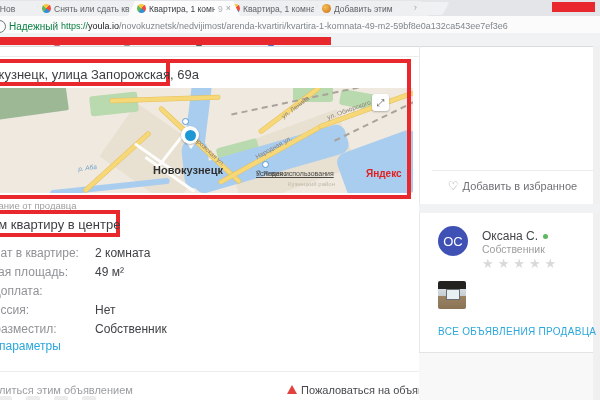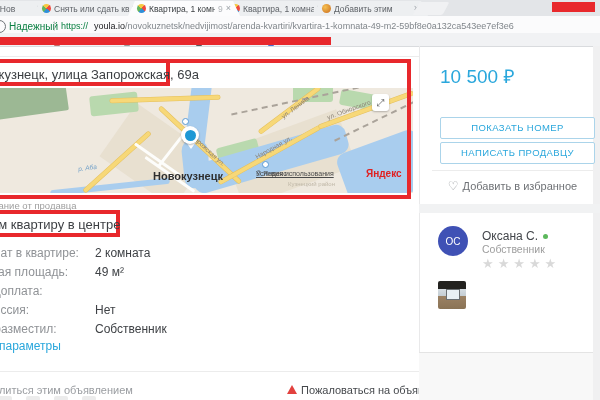--- a/index.html
+++ b/index.html
@@ -16,21 +16,21 @@
   .tab-close{font-size:9px;color:#9aa0a6;line-height:1;}
   .favicon{width:9px;height:9px;border-radius:50%;flex:none;}
   .favicon.youla{background:conic-gradient(from 40deg,#ef4b3f 0 25%,#2f8fd8 0 50%,#65b55e 0 75%,#f5c842 0 100%);}
   .favicon.lj{background:radial-gradient(circle at 35% 35%,#f6c151,#c96a1e);}
   .newtab{left:416px;top:2px;width:30px;height:13px;background:#f0f1f3;transform:skewX(-28deg);border-radius:2px;}
   .toolbar{left:0;top:16px;width:600px;height:17px;background:#fbfbfc;border-bottom:1px solid #d6d8da;}
   .reload-frag{left:-7px;top:20px;width:11px;height:11px;border:1.5px solid #6f7479;border-radius:50%;}
   .secure{left:9px;top:21px;font-size:10px;color:#0b8043;}
   .omni-sep{left:53px;top:20px;font-size:10px;color:#d0d0d0;}
   .urltext{left:61px;top:21px;font-size:9px;white-space:nowrap;}
-  .u-scheme{color:#0b8043;} .u-domain{color:#202124;margin-left:6px;} .u-path{color:#80868b;}
+  .u-scheme{color:#0b8043;} .u-domain{color:#202124;} .u-path{color:#80868b;}
   .bookmarks{left:0;top:33px;width:600px;height:13px;background:#f1f2f4;border-bottom:1px solid #d9dbde;}
   .bm-frag{position:absolute;top:41px;width:6px;height:5px;border-radius:1px;}
   .red-fill{background:#e8282c;}
   
   .page-bg-right{left:593px;top:46px;width:7px;height:354px;background:#f0f0f1;}
   .col-divider{left:419px;top:46px;width:1px;height:306px;background:#e9e9ea;}
   .hline{background:#ececec;height:1px;}
   .annot{border:4px solid #e8282c;box-sizing:border-box;background:transparent;z-index:20;}
   .addr-box{background:#fff;}
   .addr-text{left:-32px;top:67px;font-size:13px;color:#3c3f43;z-index:25;white-space:nowrap;}
@@ -68,21 +68,21 @@
   
   .price{left:440px;top:63px;font-size:19px;font-weight:500;color:#2aa7dc;white-space:nowrap;}
   .subtitle{left:440px;top:88px;font-size:12px;color:#3f4246;white-space:nowrap;}
   .btn{position:absolute;left:440px;width:153px;height:20px;background:#fff;border:1px solid #abd4ea;border-radius:2px;
        color:#2aa7dc;font-size:9.5px;letter-spacing:.4px;text-align:center;line-height:20px;font-family:"Liberation Sans",sans-serif;}
   .fav-row{left:432px;top:179px;width:161px;text-align:center;font-size:11px;color:#6f7276;}
   .fav-heart{color:#9a9da1;font-size:12px;margin-right:4px;}
   .card-gap{left:419px;top:204px;width:181px;height:9px;background:#f1f2f3;}
   .card-bottom{left:419px;top:352px;width:174px;height:1px;background:#e4e4e4;}
   .below-card{left:419px;top:353px;width:174px;height:47px;background:#f8f8f8;}
-  .avatar{left:438px;top:226px;width:30px;height:30px;border-radius:50%;background:#3f51b5;color:#fff;font-size:10px;display:flex;align-items:center;justify-content:center;}
+  .avatar{left:438px;top:226px;width:30px;height:30px;border-radius:50%;background:#3f51b5;color:#fff;font-size:13px;display:flex;align-items:center;justify-content:center;}
   .seller-name{left:482px;top:229px;font-size:12px;color:#43464b;white-space:nowrap;}
   .online-dot{display:inline-block;width:5px;height:5px;border-radius:50%;background:#5cb85c;margin-left:5px;vertical-align:middle;}
   .seller-role{left:482px;top:243px;font-size:10.5px;color:#9d9d9d;}
   .stars{left:482px;top:256px;font-size:13px;letter-spacing:4px;color:#d9d9d9;}
   .thumb{left:438px;top:281px;width:28px;height:28px;border-radius:2px;
          background:linear-gradient(180deg,#23221f 0%,#23221f 28%,#d6dde2 28%,#c3ccd2 55%,#9b8163 55%,#8a7355 100%);}
   .thumb-window{position:absolute;left:8px;top:8px;width:12px;height:9px;background:#e9f0f4;border:1px solid #6a6f72;}
   .all-ads{left:438px;top:326px;font-size:10px;letter-spacing:.3px;color:#2aa7dc;white-space:nowrap;}
 </style>
 </head>
@@ -163,21 +163,21 @@
     <div class="rail" style="left:240px;top:12px;width:130px;transform:rotate(-12deg);"></div>
     <div class="rail" style="left:340px;top:32px;width:90px;transform:rotate(-26deg);"></div>
     <div class="stop" style="left:192px;top:30px;"></div>
     <div class="stop" style="left:272px;top:73px;"></div>
 
     <span class="map-lbl" style="left:200px;top:40px;transform:rotate(43deg);transform-origin:left top;">Запорожская ул.</span>
     <span class="map-lbl" style="left:290px;top:26px;transform:rotate(-37deg);transform-origin:left top;">ул. Ленина</span>
     <span class="map-lbl" style="left:336px;top:26px;transform:rotate(-20deg);transform-origin:left top;">ул. Обнорского</span>
     <span class="map-lbl" style="left:264px;top:66px;transform:rotate(-29deg);transform-origin:left top;">Народная ул.</span>
     <span class="river-lbl" style="left:88px;top:76px;transform:rotate(-8deg);">р. Аба</span>
-    <span class="city-lbl" style="left:163px;top:82px;">Новокузнецк</span>
+    <span class="city-lbl" style="left:163px;top:76px;">Новокузнецк</span>
     <span class="district" style="left:298px;top:93px;">Кузнецкий район</span>
     <span class="attr" style="left:266px;top:82px;">
         <span>© Яндекс</span> 
         <u>Условия использования</u>
       </span>
     <span class="ylogo" style="left:376px;top:80px;">Яндекс</span>
     <div class="expand-btn">⤢</div>
 
     <div class="pin-tail"></div>
     <div class="pin-outer"></div>
@@ -206,31 +206,29 @@
   <div class="abs hline" style="left:0;top:371px;width:419px;"></div>
   <div class="abs share-label">Поделиться этим объявлением</div>
   <div class="abs report-tri"></div>
   <div class="abs report-label">Пожаловаться на объявление</div>
   <div class="share-dots" style="left:-2px;"></div>
   <div class="share-dots" style="left:26px;"></div>
   <div class="share-dots" style="left:54px;"></div>
   <div class="share-dots" style="left:82px;"></div>
 
   <div class="abs col-divider"></div>
-  <div class="abs price">10 500 ₽</div>
-  <div class="btn" style="top:117px;">ПОКАЗАТЬ НОМЕР</div>
-  <div class="btn" style="top:142px;">НАПИСАТЬ ПРОДАВЦУ</div>
   <div class="abs hline" style="left:432px;top:170px;width:161px;"></div>
   <div class="abs fav-row"><span class="fav-heart">♡</span><span>Добавить в избранное</span></div>
 
   <div class="abs card-gap"></div>
 
   <div class="abs avatar">ОС</div>
   <div class="abs seller-name"><span>Оксана С.</span><span class="online-dot"></span></div>
   <div class="abs seller-role">Собственник</div>
   <div class="abs stars">★★★★★</div>
   <div class="abs thumb">
       <div class="thumb-window"></div>
     </div>
+  <div class="abs all-ads">ВСЕ ОБЪЯВЛЕНИЯ ПРОДАВЦА</div>
   <div class="abs card-bottom"></div>
   <div class="abs below-card"></div>
 
 </div>
 
 </body></html>

